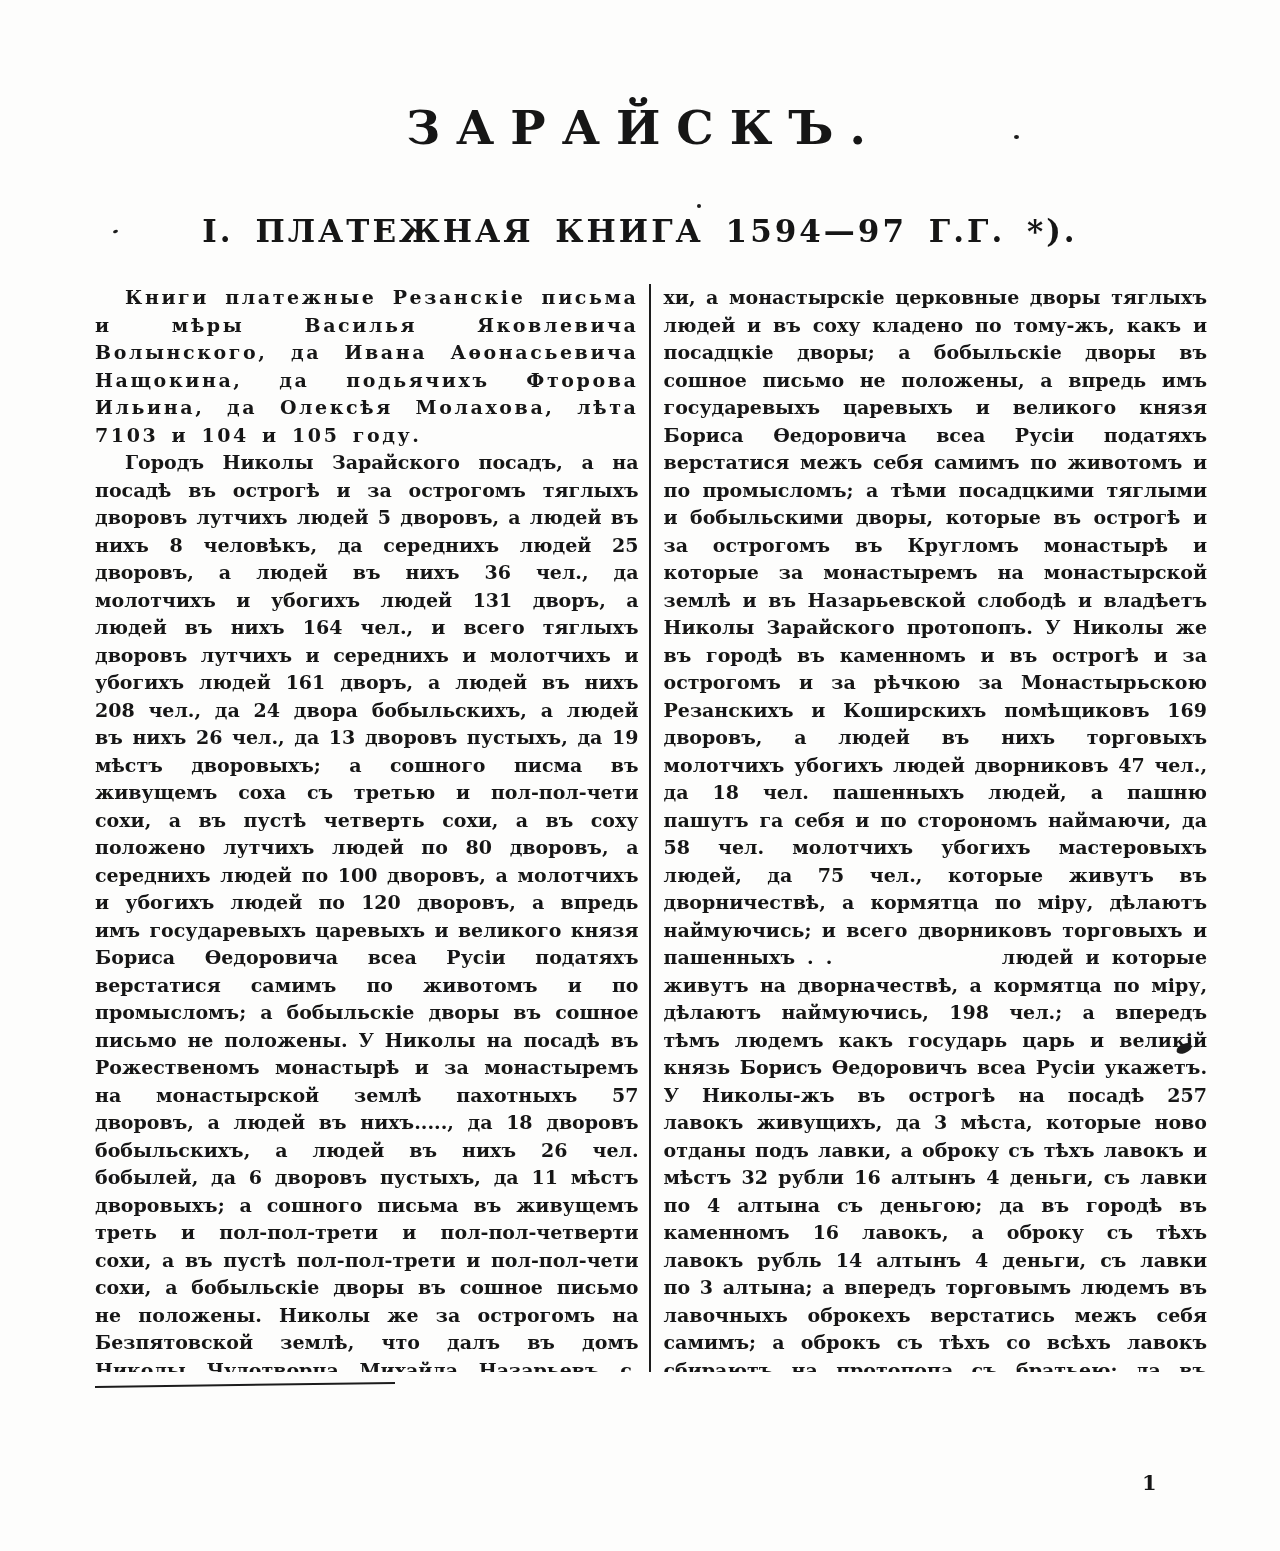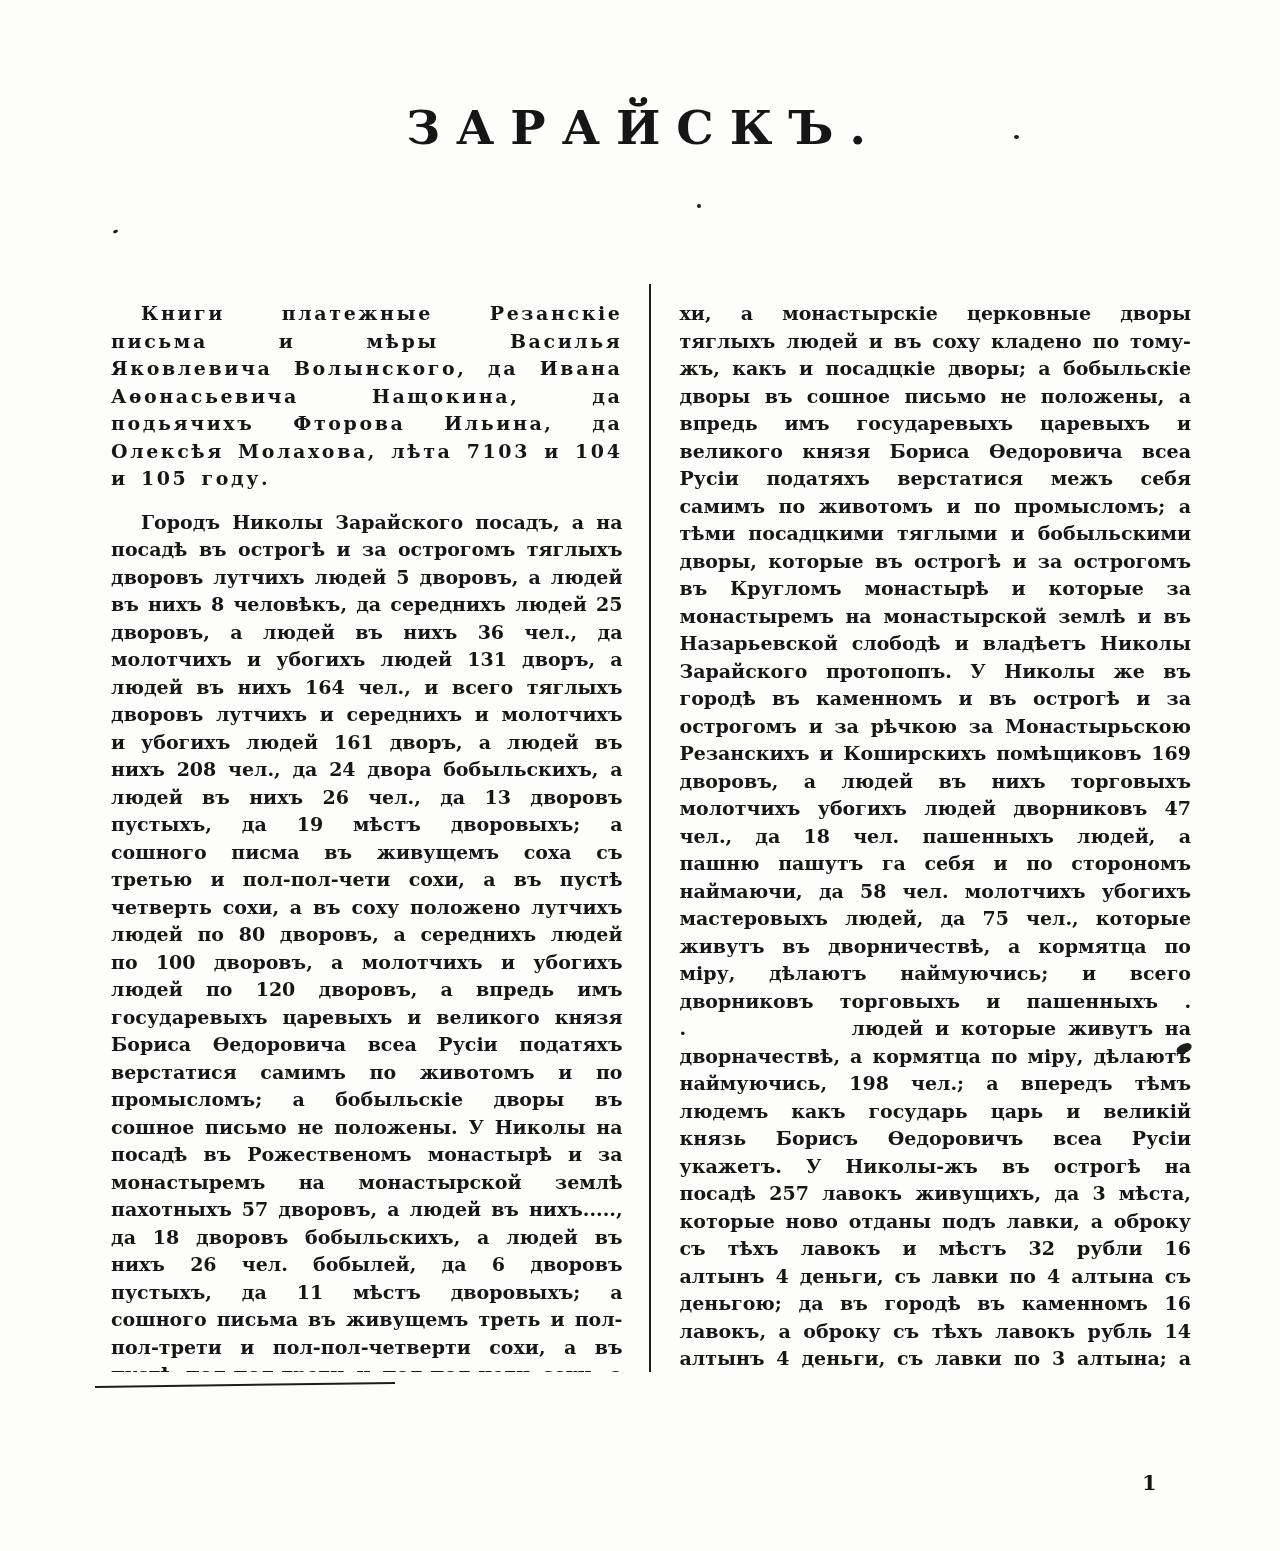--- a/index.html
+++ b/index.html
@@ -37,21 +37,21 @@
     overflow:hidden;
   }
   .col.left{padding-right:10px;}
   .col.right{padding-left:13px;}
   .gutter-rule{
     width:2px;height:100%;
     background:#1c1c1c;
     flex:0 0 2px;
   }
   .para{
-    margin:16px;
+    margin:0;
     font-size:19px;
     line-height:27.5px;
     font-weight:bold;
     text-align:justify;
     word-spacing:2.5px;
   }
   .para.indent{text-indent:30px;}
   .para.spaced{letter-spacing:2.6px;word-spacing:4px;}
   .footnote-rule{
     position:absolute;left:95px;top:1384px;
@@ -74,20 +74,21 @@
   .speck.s3{left:697px;top:204px;width:4px;height:4px;}
   .speck.s4{left:1176px;top:1044px;width:16px;height:9px;border-radius:60% 40% 55% 45%;transform:rotate(-18deg);}
 </style>
 </head>
 <body>
 
 <div class="page">
 
   <div class="title">ЗАРАЙСКЪ.</div>
 
+  <div class="subtitle">I. ПЛАТЕЖНАЯ КНИГА 1594—97 Г.Г. *).</div>
 
   <div class="columns">
     <div class="col left">
       <p class="para indent spaced">Книги платежные Резанскіе письма и мѣры Василья Яковлевича Волынского, да Ивана Аѳонасьевича Нащокина, да подьячихъ Фторова Ильина, да Олексѣя Молахова, лѣта 7103 и 104 и 105 году.</p>
       <p class="para indent">Городъ Николы Зарайского посадъ, а на посадѣ въ острогѣ и за острогомъ тяглыхъ дворовъ лутчихъ людей 5 дворовъ, а людей въ нихъ 8 человѣкъ, да середнихъ людей 25 дворовъ, а людей въ нихъ 36 чел., да молотчихъ и убогихъ людей 131 дворъ, а людей въ нихъ 164 чел., и всего тяглыхъ дворовъ лутчихъ и середнихъ и молотчихъ и убогихъ людей 161 дворъ, а людей въ нихъ 208 чел., да 24 двора бобыльскихъ, а людей въ нихъ 26 чел., да 13 дворовъ пустыхъ, да 19 мѣстъ дворовыхъ; а сошного писма въ живущемъ соха съ третью и пол-пол-чети сохи, а въ пустѣ четверть сохи, а въ соху положено лутчихъ людей по 80 дворовъ, а середнихъ людей по 100 дворовъ, а молотчихъ и убогихъ людей по 120 дворовъ, а впредь имъ государевыхъ царевыхъ и великого князя Бориса Ѳедоровича всеа Русіи податяхъ верстатися самимъ по животомъ и по промысломъ; а бобыльскіе дворы въ сошное письмо не положены. У Николы на посадѣ въ Рожественомъ монастырѣ и за монастыремъ на монастырской землѣ пахотныхъ 57 дворовъ, а людей въ нихъ....., да 18 дворовъ бобыльскихъ, а людей въ нихъ 26 чел. бобылей, да 6 дворовъ пустыхъ, да 11 мѣстъ дворовыхъ; а сошного письма въ живущемъ треть и пол-пол-трети и пол-пол-четверти сохи, а въ пустѣ пол-пол-трети и пол-пол-чети сохи, а бобыльскіе дворы въ сошное письмо не положены. Николы же за острогомъ на Безпятовской землѣ, что далъ въ домъ Николы Чудотворца Михайла Назарьевъ с. Глѣбовъ вотчину свою слободка Назарьевское, а дворовъ тяглыхъ людей 10 дворовъ, да 2 двора бобыльскихъ, а людей въ нихъ тожъ; а сошного письма въ живущемъ пол-пол-трети со-</p>
     </div>
 
     <div class="gutter-rule"></div>
 
     <div class="col right">

